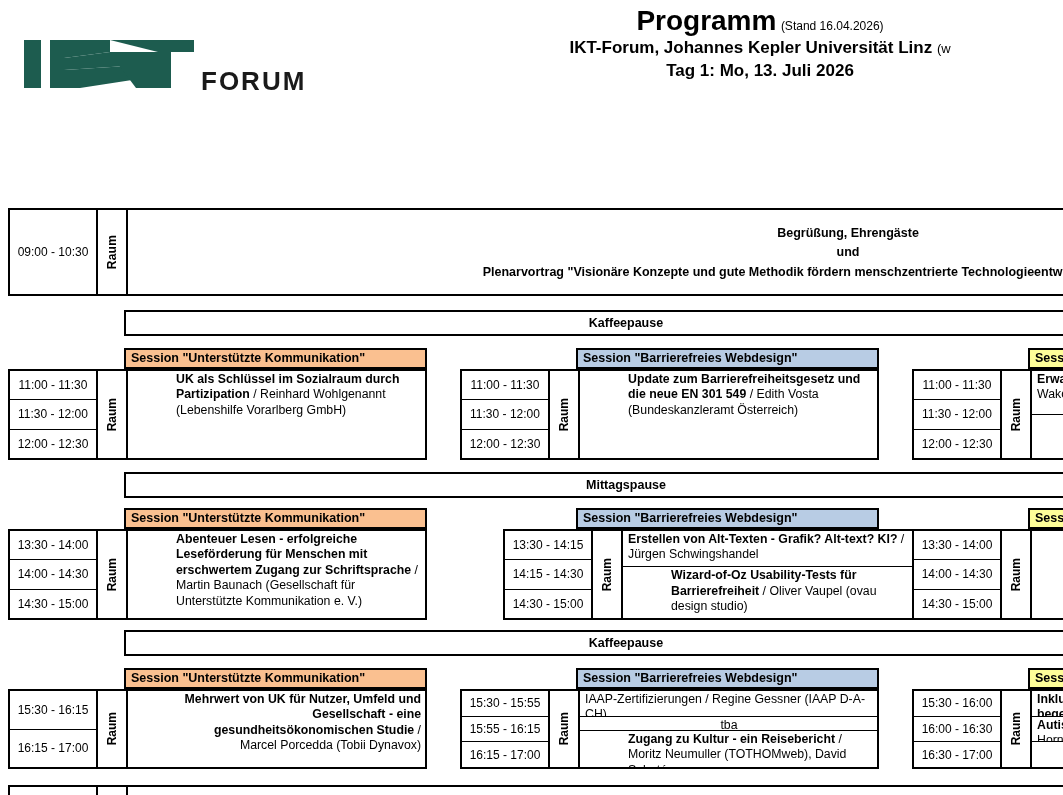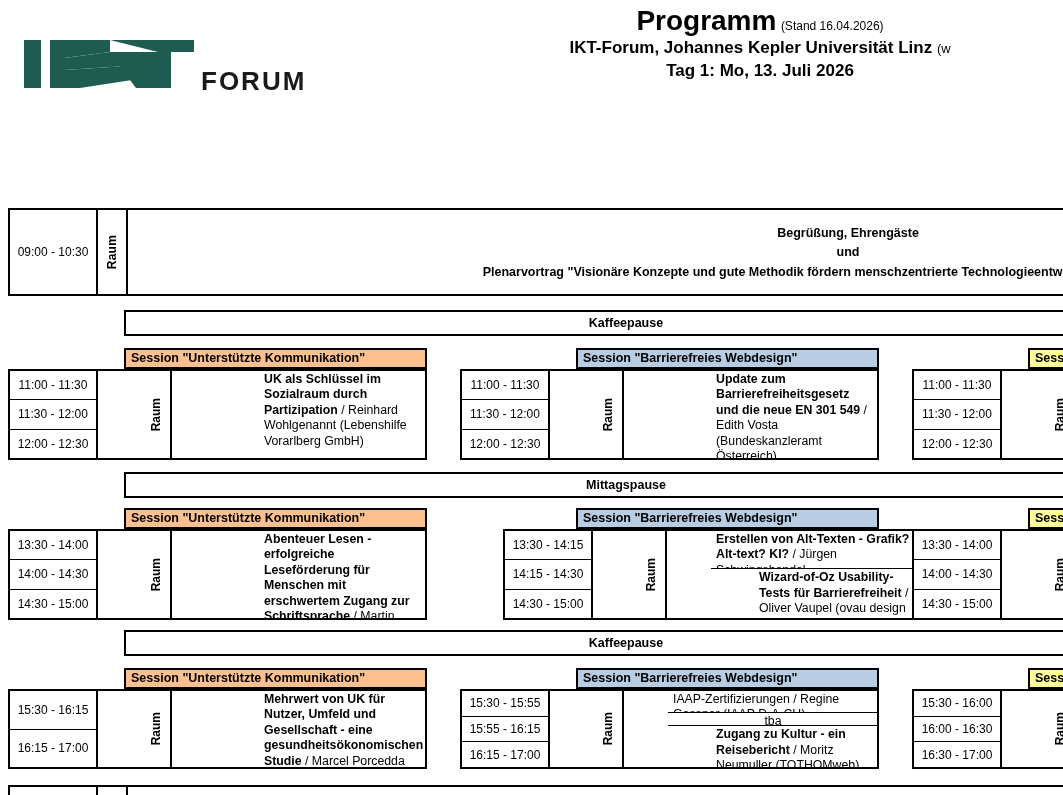--- a/index.html
+++ b/index.html
@@ -171,21 +171,20 @@
   .head-blue   { background: #b8cce4; }
   .head-yellow { background: #ffff99; }
 
   .sgroup-body {
     position: absolute;
     box-sizing: border-box;
     border: 2px solid #000;
     background: #fff;
     display: flex;
     align-items: stretch;
-    gap: 44px;
   }
   .times-col {
     box-sizing: border-box;
     width: 88px;
     min-width: 88px;
     border-right: 2px solid #000;
     display: flex;
     flex-direction: column;
   }
   .times-col .tslot {
@@ -416,21 +415,21 @@
         <b>Eine </b><br><span>Vorab</span><br><b>Unter</b><br><b>Assis</b><br><span>Micha</span><br><span>(Assis</span>
       </div>
     </div>
   </div>
 
   <div class="break-bar" style="left:124px; top:530px; width:1004px; height:26px;">
     <div class="break-label">Kaffeepause</div>
   </div>
 
   <div class="sgroup-head head-orange" style="left:124px; top:568px; width:303px;">Session "Unterstützte Kommunikation"</div>
-  <div class="sgroup-body" style="left:8px; top:589px; width:419px; height:80px;">
+  <div class="sgroup-body" style="left:8px; top:589px; width:419px; height:80px;text-align:right;">
     <div class="times-col">
       <div class="tslot">15:30 - 16:15</div>
       <div class="tslot">16:15 - 17:00</div>
     </div>
     <div class="room-col">
       <span>Raum</span>
     </div>
     <div class="talks-col">
       <div class="talk grow noborder">
         <b>Mehrwert von UK für Nutzer, Umfeld und Gesellschaft - eine gesundheitsökonomischen Studie</b><span> / Marcel Porcedda (Tobii Dynavox)</span>

